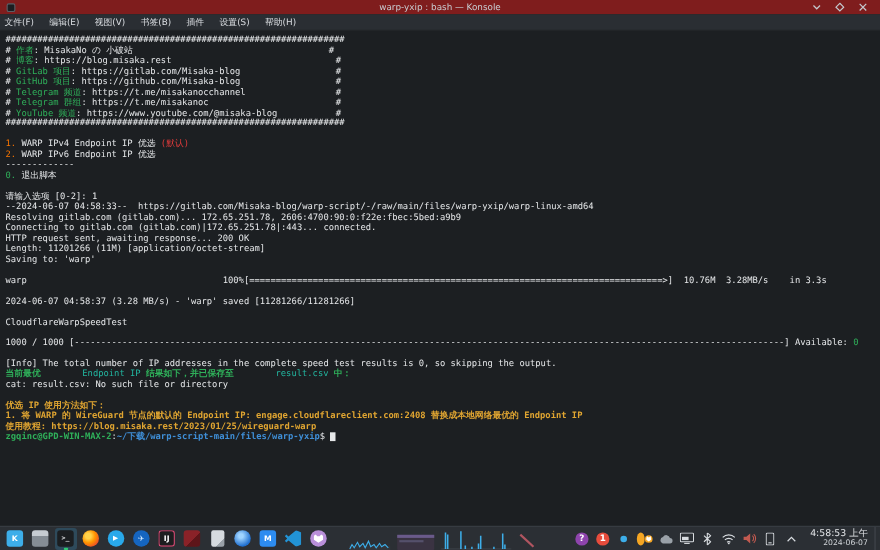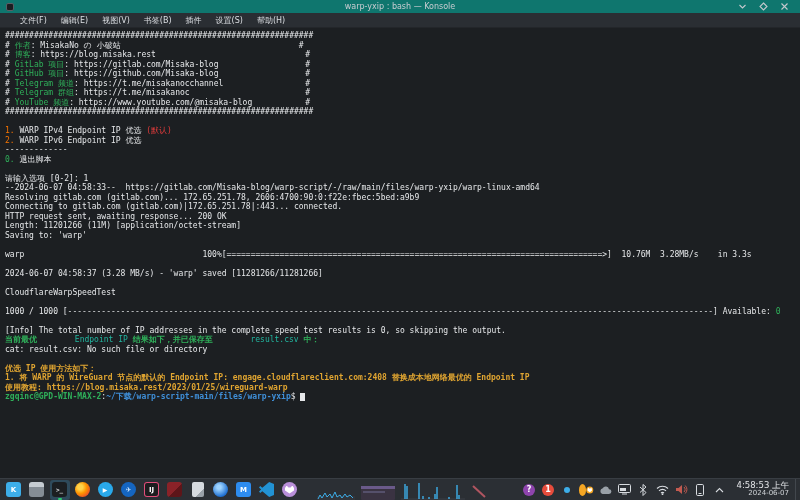--- a/index.html
+++ b/index.html
@@ -1,32 +1,32 @@
 <!DOCTYPE html>
 <html><head>
 <meta charset="utf-8">
 <style>
   * { margin:0; padding:0; box-sizing:border-box; }
   html,body { width:800px; height:500px; overflow:hidden; background:#1d2023;
               font-family:"DejaVu Sans", "Liberation Sans", sans-serif; }
 
   
   .titlebar { position:absolute; top:0; left:0; width:800px; height:13px;
-              background:#0f766e; display:flex; align-items:center; }
+              background:#7f1d1d; display:flex; align-items:center; }
   .app-icon { width:8px; height:8px; margin-left:6px; background:#1b1d20;
               border:1px solid #5a5f66; border-radius:2px; }
   .title-text { position:absolute; left:0; right:0; text-align:center;
                 font-size:8px; color:#c9cdd2; line-height:13px; }
   .win-controls { margin-left:auto; display:flex; gap:10px; padding-right:10px; z-index:2; }
   .win-btn { width:11px; height:11px; display:flex; align-items:center; justify-content:center; }
   .win-btn svg { display:block; }
 
   .menubar { position:absolute; top:13px; left:0; width:800px; height:15px;
              background:#2a2e33; border-bottom:1px solid #23262a;
-             display:flex; align-items:center; gap:14px; padding-left:20px; }
+             display:flex; align-items:center; gap:14px; padding-left:4px; }
   .menu-item { font-size:8px; color:#dcdfe3; cursor:default; }
 
   
   .terminal { position:absolute; top:28px; left:0; width:800px; height:450px;
               background:#1c1f22; overflow:hidden; padding:3px 0 0 5px;
               font-family:"DejaVu Sans Mono","Liberation Mono",monospace;
               font-size:8px; }
   .tline { height:9.5px; line-height:9.5px; white-space:pre; }
   .c-w { color:#e6e8ea; } .c-r { color:#e03b3b; } .c-g { color:#2fb05a;text-align:center; }
   .c-o { color:#f67400; } .c-b { color:#3f8fd8; font-weight:bold; }

